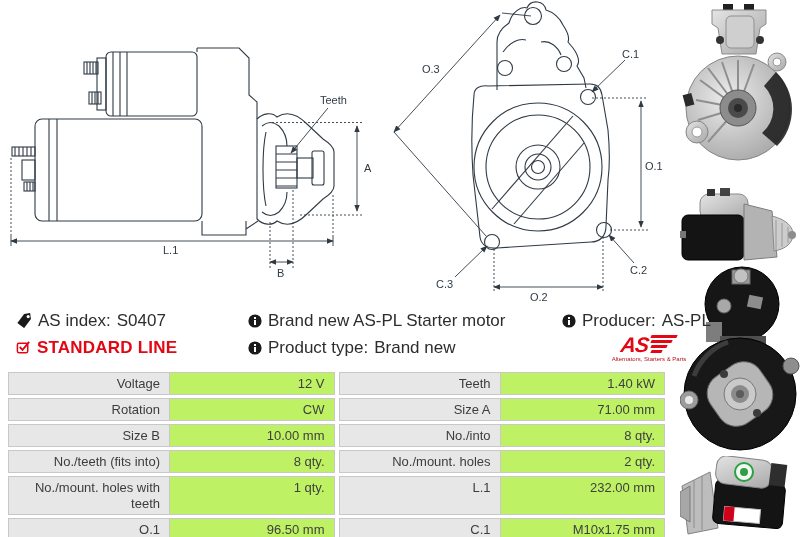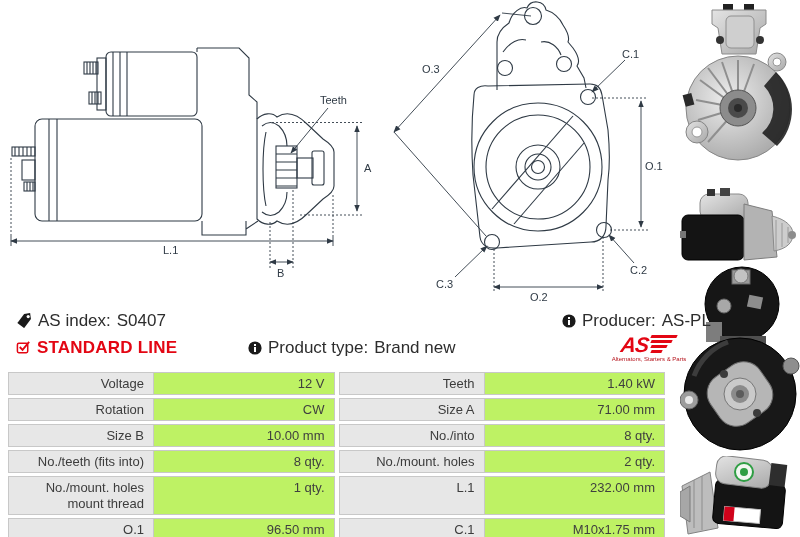--- a/index.html
+++ b/index.html
@@ -25,21 +25,21 @@
   .as-stripes i:nth-child(3){width:16px;}
   .as-stripes i:nth-child(4){width:11px;}
   .as-tagline{font-size:6px;color:#b5121b;margin-top:1px;white-space:nowrap;}
 
   
   .spec-table{position:absolute;left:8px;top:372px;width:657px;display:flex;flex-direction:column;gap:3px;font-size:13px;color:#3f3f3f;}
   .spec-row{display:flex;gap:4px;}
   .spec-pair{display:flex;flex:1;}
   .cell{box-sizing:border-box;display:flex;align-items:flex-start;justify-content:flex-end;text-align:right;
         padding:3px 9px 2px 9px;line-height:16px;min-height:22px;}
-  .cell-label{width:146px;background:#e7e7e7;border:1px solid #c8c8c8;color:#3c3c3c;}
+  .cell-label{width:162px;background:#e7e7e7;border:1px solid #c8c8c8;color:#3c3c3c;}
   .cell-value{flex:1;background:#bef264;border:1px solid #c8c8c8;border-left:none;}
   .row-tall .cell{min-height:34px;}
 
   
   .dtext{font-size:11px;fill:#2f3a45;font-family:"Liberation Sans",sans-serif;}
 </style>
 </head>
 <body>
 
 <div class="page">
@@ -255,20 +255,28 @@
   </div>
 
   <div class="info-item standard" style="left:16px;top:340px">
     <svg width="15" height="15" viewBox="0 0 16 16">
       <rect x="1.5" y="3.5" width="11" height="10" rx="1.5" fill="none" stroke="#e30613" stroke-width="1.6"></rect>
       <path d="M4,7.5 L7,10.5 L14,2" fill="none" stroke="#e30613" stroke-width="2"></path>
     </svg>
     <span>STANDARD LINE</span>
   </div>
 
+  <div class="info-item" style="left:248px;top:313px">
+    <svg width="14" height="14" viewBox="0 0 14 14">
+      <circle cx="7" cy="7" r="6.6" fill="#1a1a1a"></circle>
+      <rect x="6" y="3" width="2" height="2" fill="#fff"></rect>
+      <rect x="6" y="6" width="2" height="5" fill="#fff"></rect>
+    </svg>
+    <span>Brand new AS-PL Starter motor</span>
+  </div>
 
   <div class="info-item" style="left:248px;top:340px">
     <svg width="14" height="14" viewBox="0 0 14 14">
       <circle cx="7" cy="7" r="6.6" fill="#1a1a1a"></circle>
       <rect x="6" y="3" width="2" height="2" fill="#fff"></rect>
       <rect x="6" y="6" width="2" height="5" fill="#fff"></rect>
     </svg>
     <span class="lbl">Product type:</span>
       <b>Brand new</b>
   </div>
@@ -337,21 +345,21 @@
         <div class="cell cell-value">8 qty.</div>
       </div>
       <div class="spec-pair">
         <div class="cell cell-label">No./mount. holes</div>
         <div class="cell cell-value">2 qty.</div>
       </div>
     </div>
 
     <div class="spec-row row-tall">
       <div class="spec-pair">
-        <div class="cell cell-label">No./mount. holes mount thread</div>
+        <div class="cell cell-label">No./mount. holes with teeth</div>
         <div class="cell cell-value">1 qty.</div>
       </div>
       <div class="spec-pair">
         <div class="cell cell-label">L.1</div>
         <div class="cell cell-value">232.00 mm</div>
       </div>
     </div>
 
     <div class="spec-row">
       <div class="spec-pair">

